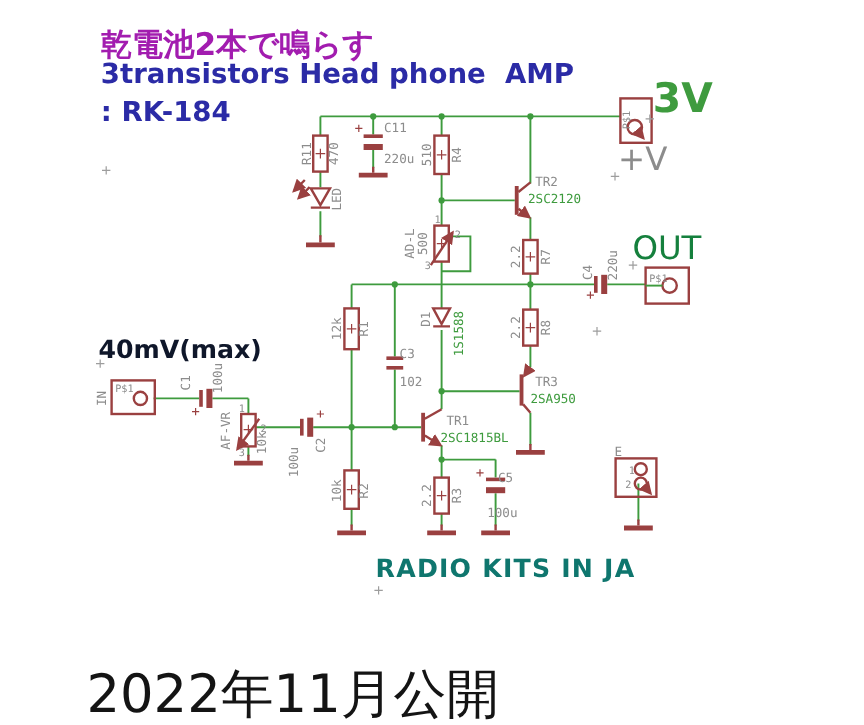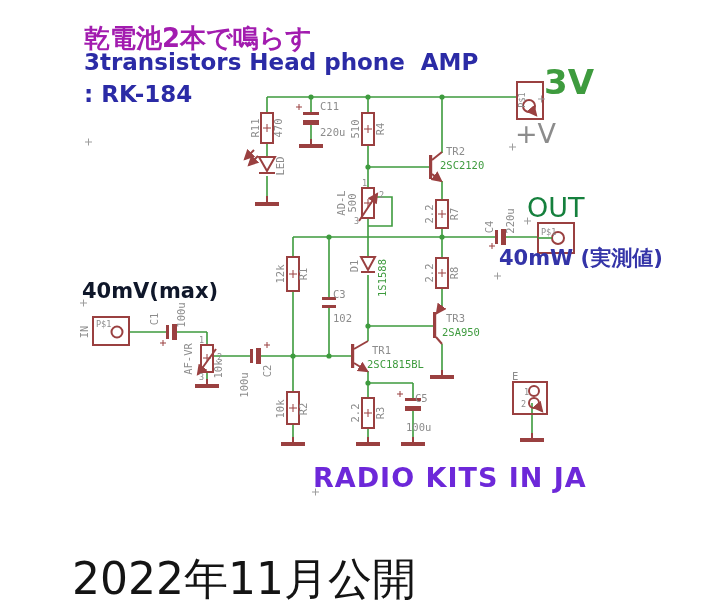--- a/index.html
+++ b/index.html
@@ -8,21 +8,21 @@
   .canvas svg{position:absolute;left:0;top:0;}
   .t{position:absolute;white-space:pre;line-height:1.1;}
   .t-jp   {left:84px;top:12px;font-size:26px;font-weight:700;color:#a21caf;margin-top:12px;}
   .t-en   {left:84px;top:50px;font-size:23px;font-weight:700;color:#2b2ba6;}
   .t-model{left:84px;top:82px;font-size:23px;font-weight:600;color:#2b2ba6;text-align:right;}
   .t-3v   {left:544px;top:64px;font-size:34px;font-weight:700;color:#3e9b3e;}
   .t-pv   {left:515px;top:119px;font-size:27px;color:#8c8c8c;}
   .t-out  {left:527px;top:193px;font-size:27px;color:#15803d;}
   .t-40mw {left:499px;top:247px;font-size:21px;font-weight:600;color:#3434a8;}
   .t-40mv {left:82px;top:280px;font-size:21px;font-weight:600;color:#0f172a;}
-  .t-brand{left:313px;top:463px;font-size:27px;font-weight:600;color:#6d28d9;letter-spacing:1px;}
+  .t-brand{left:313px;top:463px;font-size:21px;font-weight:600;color:#0f766e;letter-spacing:1px;}
   .t-date {left:72px;top:555px;font-size:44px;color:#141414;}
   
   .w{stroke:#3e9b3e;stroke-width:1.6;fill:none;}
   .sym{stroke:#9a4040;stroke-width:2;fill:none;}
   .symf{fill:#9a4040;stroke:none;}
   .gnd{stroke:#9a4040;fill:none;}
   .dot{fill:#3e9b3e;stroke:none;}
   .lbl{font-family:"DejaVu Sans Mono",monospace;font-size:10.5px;fill:#8c8c8c;}
   .pin{font-family:"DejaVu Sans Mono",monospace;font-size:8.5px;fill:#8c8c8c;}
   .grn{fill:#3e9b3e;}
@@ -270,18 +270,17 @@
       M312,492 h7 M315.5,488.5 v7"></path>
   </g>
 </svg>
 
 <div class="t t-jp">乾電池2本で鳴らす</div>
 <div class="t t-en">3transistors Head phone  AMP</div>
 <div class="t t-model">: RK-184</div>
 <div class="t t-3v">3V</div>
 <div class="t t-pv">+V</div>
 <div class="t t-out">OUT</div>
-<div class="t t-40mw">40mW (実測値)</div>
 <div class="t t-40mv">40mV(max)</div>
 <div class="t t-brand">RADIO KITS IN JA</div>
 <div class="t t-date">2022年11月公開</div>
 
 </div>
 
 </body></html>

